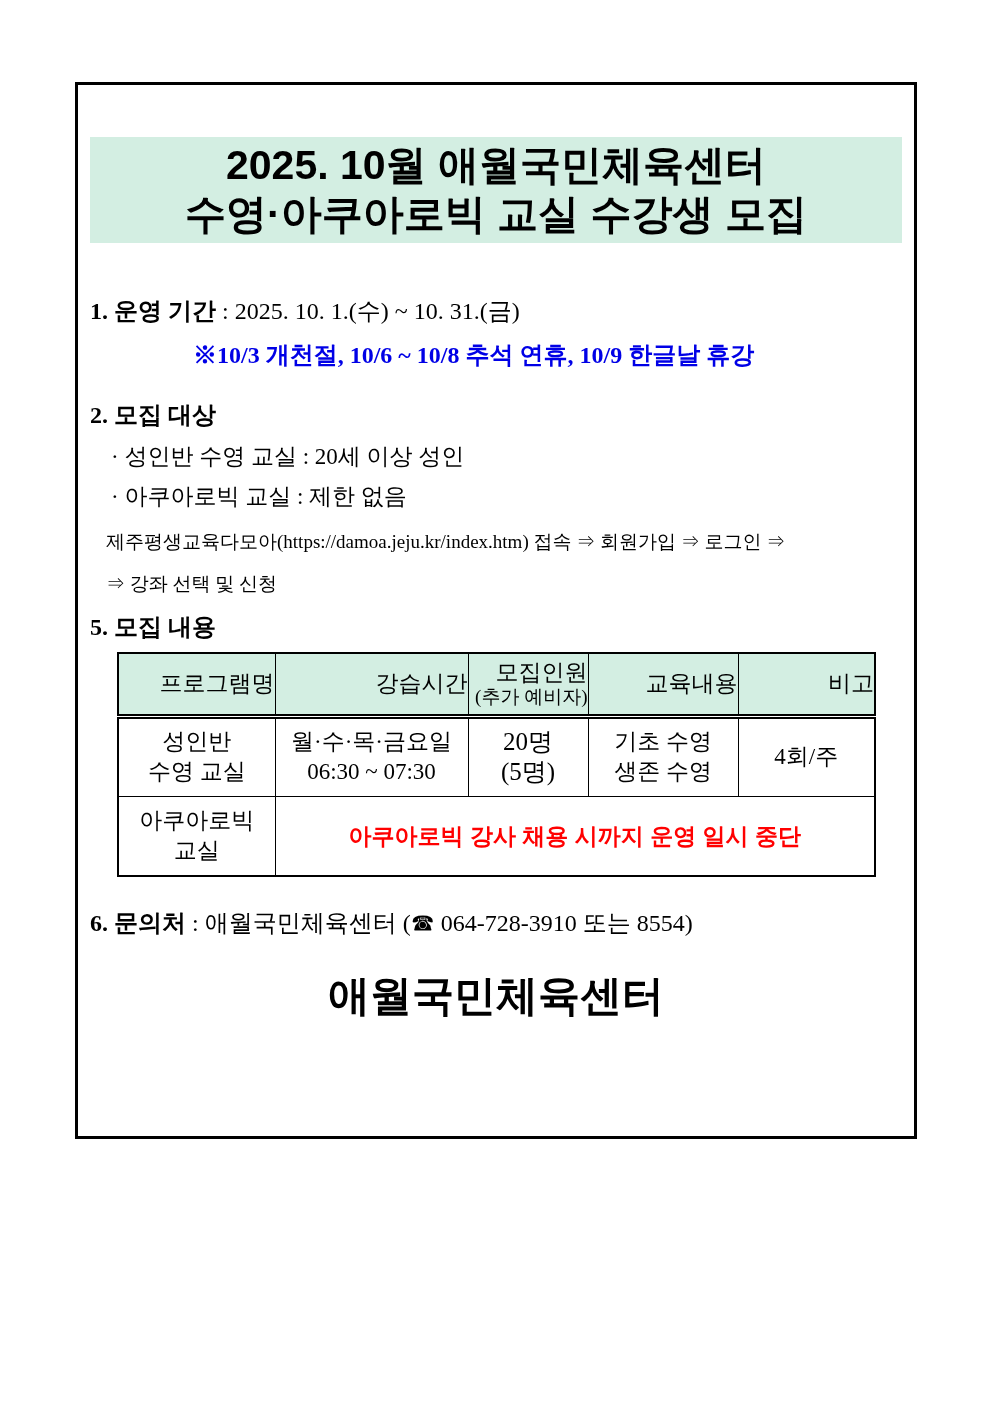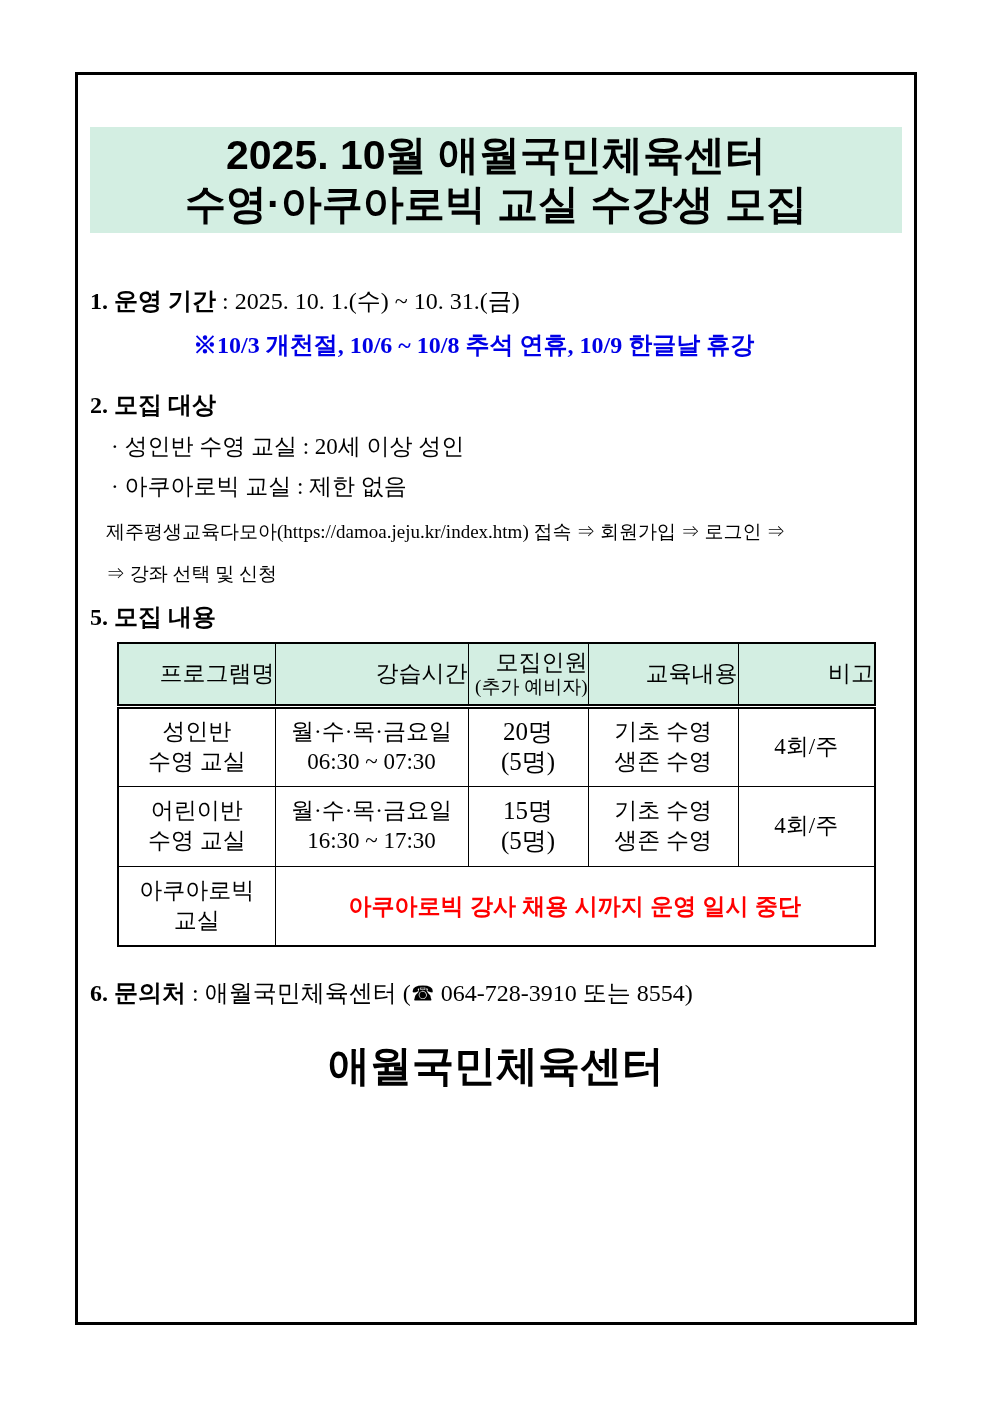--- a/index.html
+++ b/index.html
@@ -10,22 +10,22 @@
     color: #000000;
     position: relative;
   }
   .page {
     position: relative;
     width: 992px; height: 1403px;
     background: #ffffff;
   }
   .doc-border {
     position: absolute;
-    left: 75px; top: 72px;
-    width: 842px; height: 1253px;
+    left: 75px; top: 82px;
+    width: 842px; height: 1057px;
     border: 3px solid #000000;
     padding: 0 12px;
     overflow: hidden;
   }
   .banner {
     margin-top: 52px;
     width: 812px; height: 106px;
     background: #d3eee2;
     text-align: center;
     padding-top: 4px;
@@ -187,39 +187,20 @@
               <span class="cell-line cap-main">(5명)</span>
             </td>
           <td>
               <span class="cell-line">기초 수영</span>
               <span class="cell-line">생존 수영</span>
             </td>
           <td>4회/주</td>
         </tr>
         <tr>
           <td>
-              <span class="cell-line">어린이반</span>
-              <span class="cell-line">수영 교실</span>
-            </td>
-          <td>
-              <span class="cell-line">월·수·목·금요일</span>
-              <span class="cell-line">16:30 ~ 17:30</span>
-            </td>
-          <td>
-              <span class="cell-line cap-main">15명</span>
-              <span class="cell-line cap-main">(5명)</span>
-            </td>
-          <td>
-              <span class="cell-line">기초 수영</span>
-              <span class="cell-line">생존 수영</span>
-            </td>
-          <td>4회/주</td>
-        </tr>
-        <tr>
-          <td>
               <span class="cell-line">아쿠아로빅</span>
               <span class="cell-line">교실</span>
             </td>
           <td colspan="4" class="notice-cell">아쿠아로빅 강사 채용 시까지 운영 일시 중단</td>
         </tr>
       </tbody>
     </table>
 
     <div class="section s6">
       <span class="sec-label">6. 문의처</span><span class="sec-content"> : 애월국민체육센터 (☎ 064-728-3910 또는 8554)</span>

